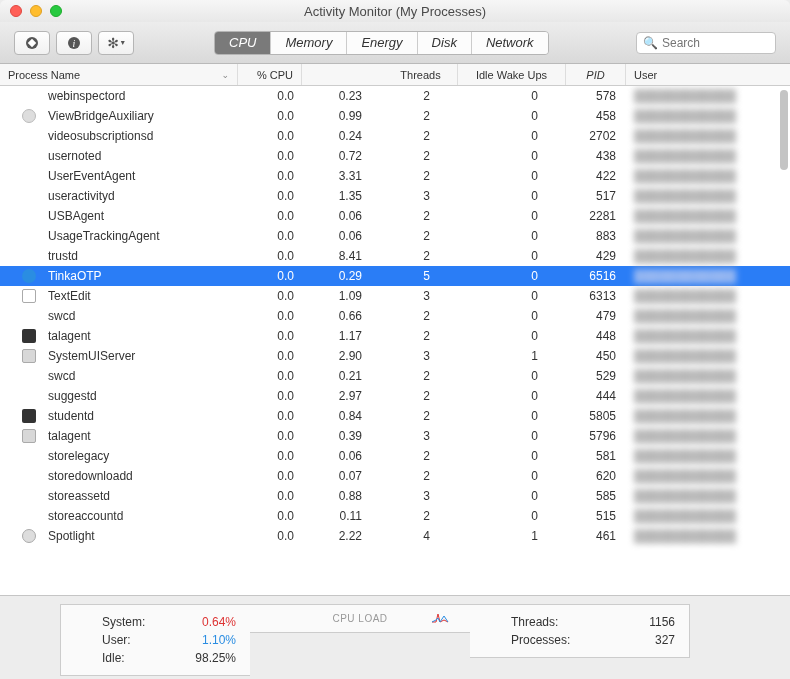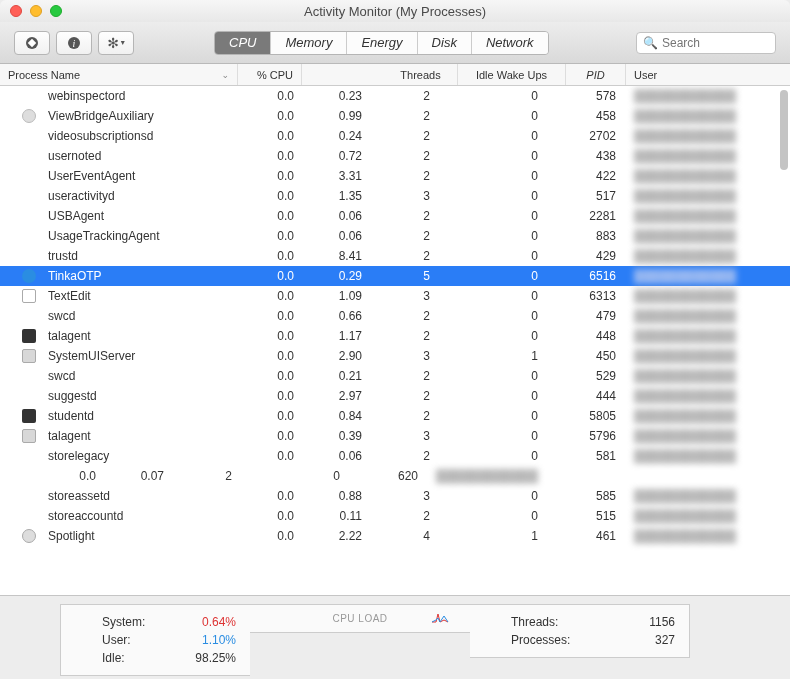--- a/index.html
+++ b/index.html
@@ -322,20 +322,21 @@
           <div class="c name">storelegacy</div>
           <div class="c cpu">0.0</div>
           <div class="c cputime">0.06</div>
           <div class="c threads">2</div>
           <div class="c idle">0</div>
           <div class="c pid">581</div>
           <div class="c user"><span class="user-blur">████████████</span></div>
         </div>
         <div class="row">
           <div class="c icon"></div>
+          <div class="c name">storedownloadd</div>
           <div class="c cpu">0.0</div>
           <div class="c cputime">0.07</div>
           <div class="c threads">2</div>
           <div class="c idle">0</div>
           <div class="c pid">620</div>
           <div class="c user"><span class="user-blur">████████████</span></div>
         </div>
         <div class="row">
           <div class="c icon"></div>
           <div class="c name">storeassetd</div>

